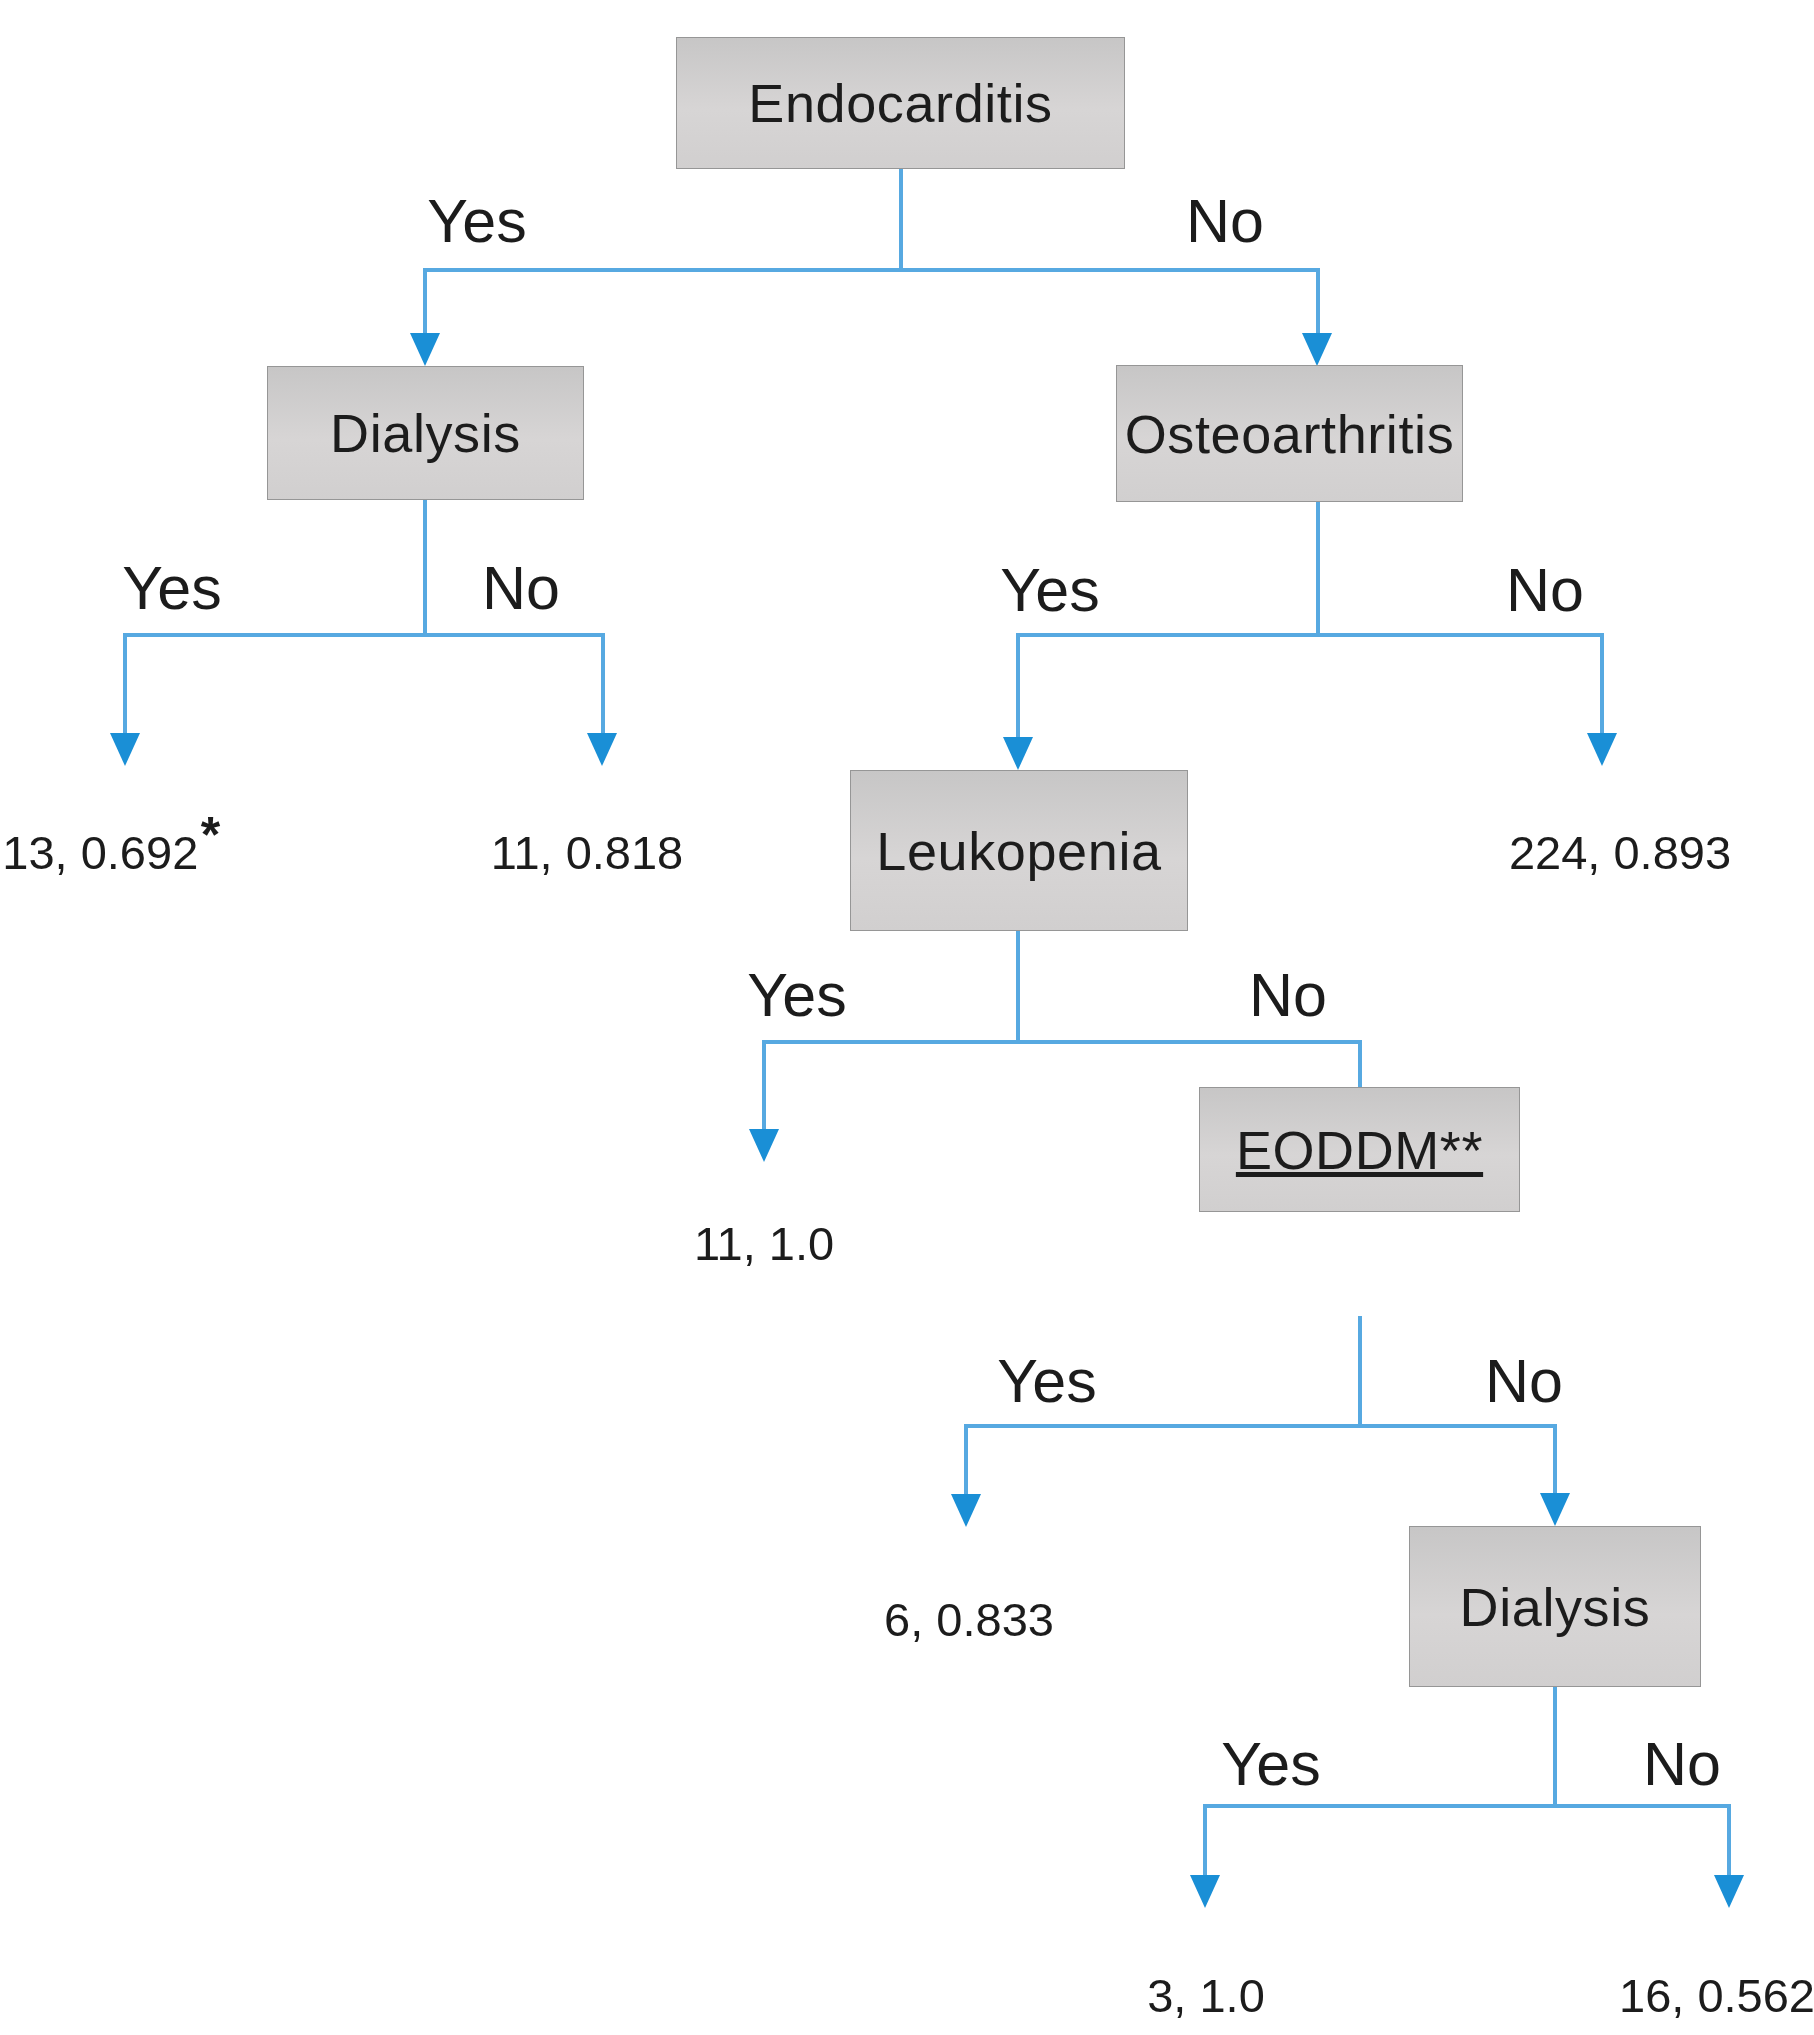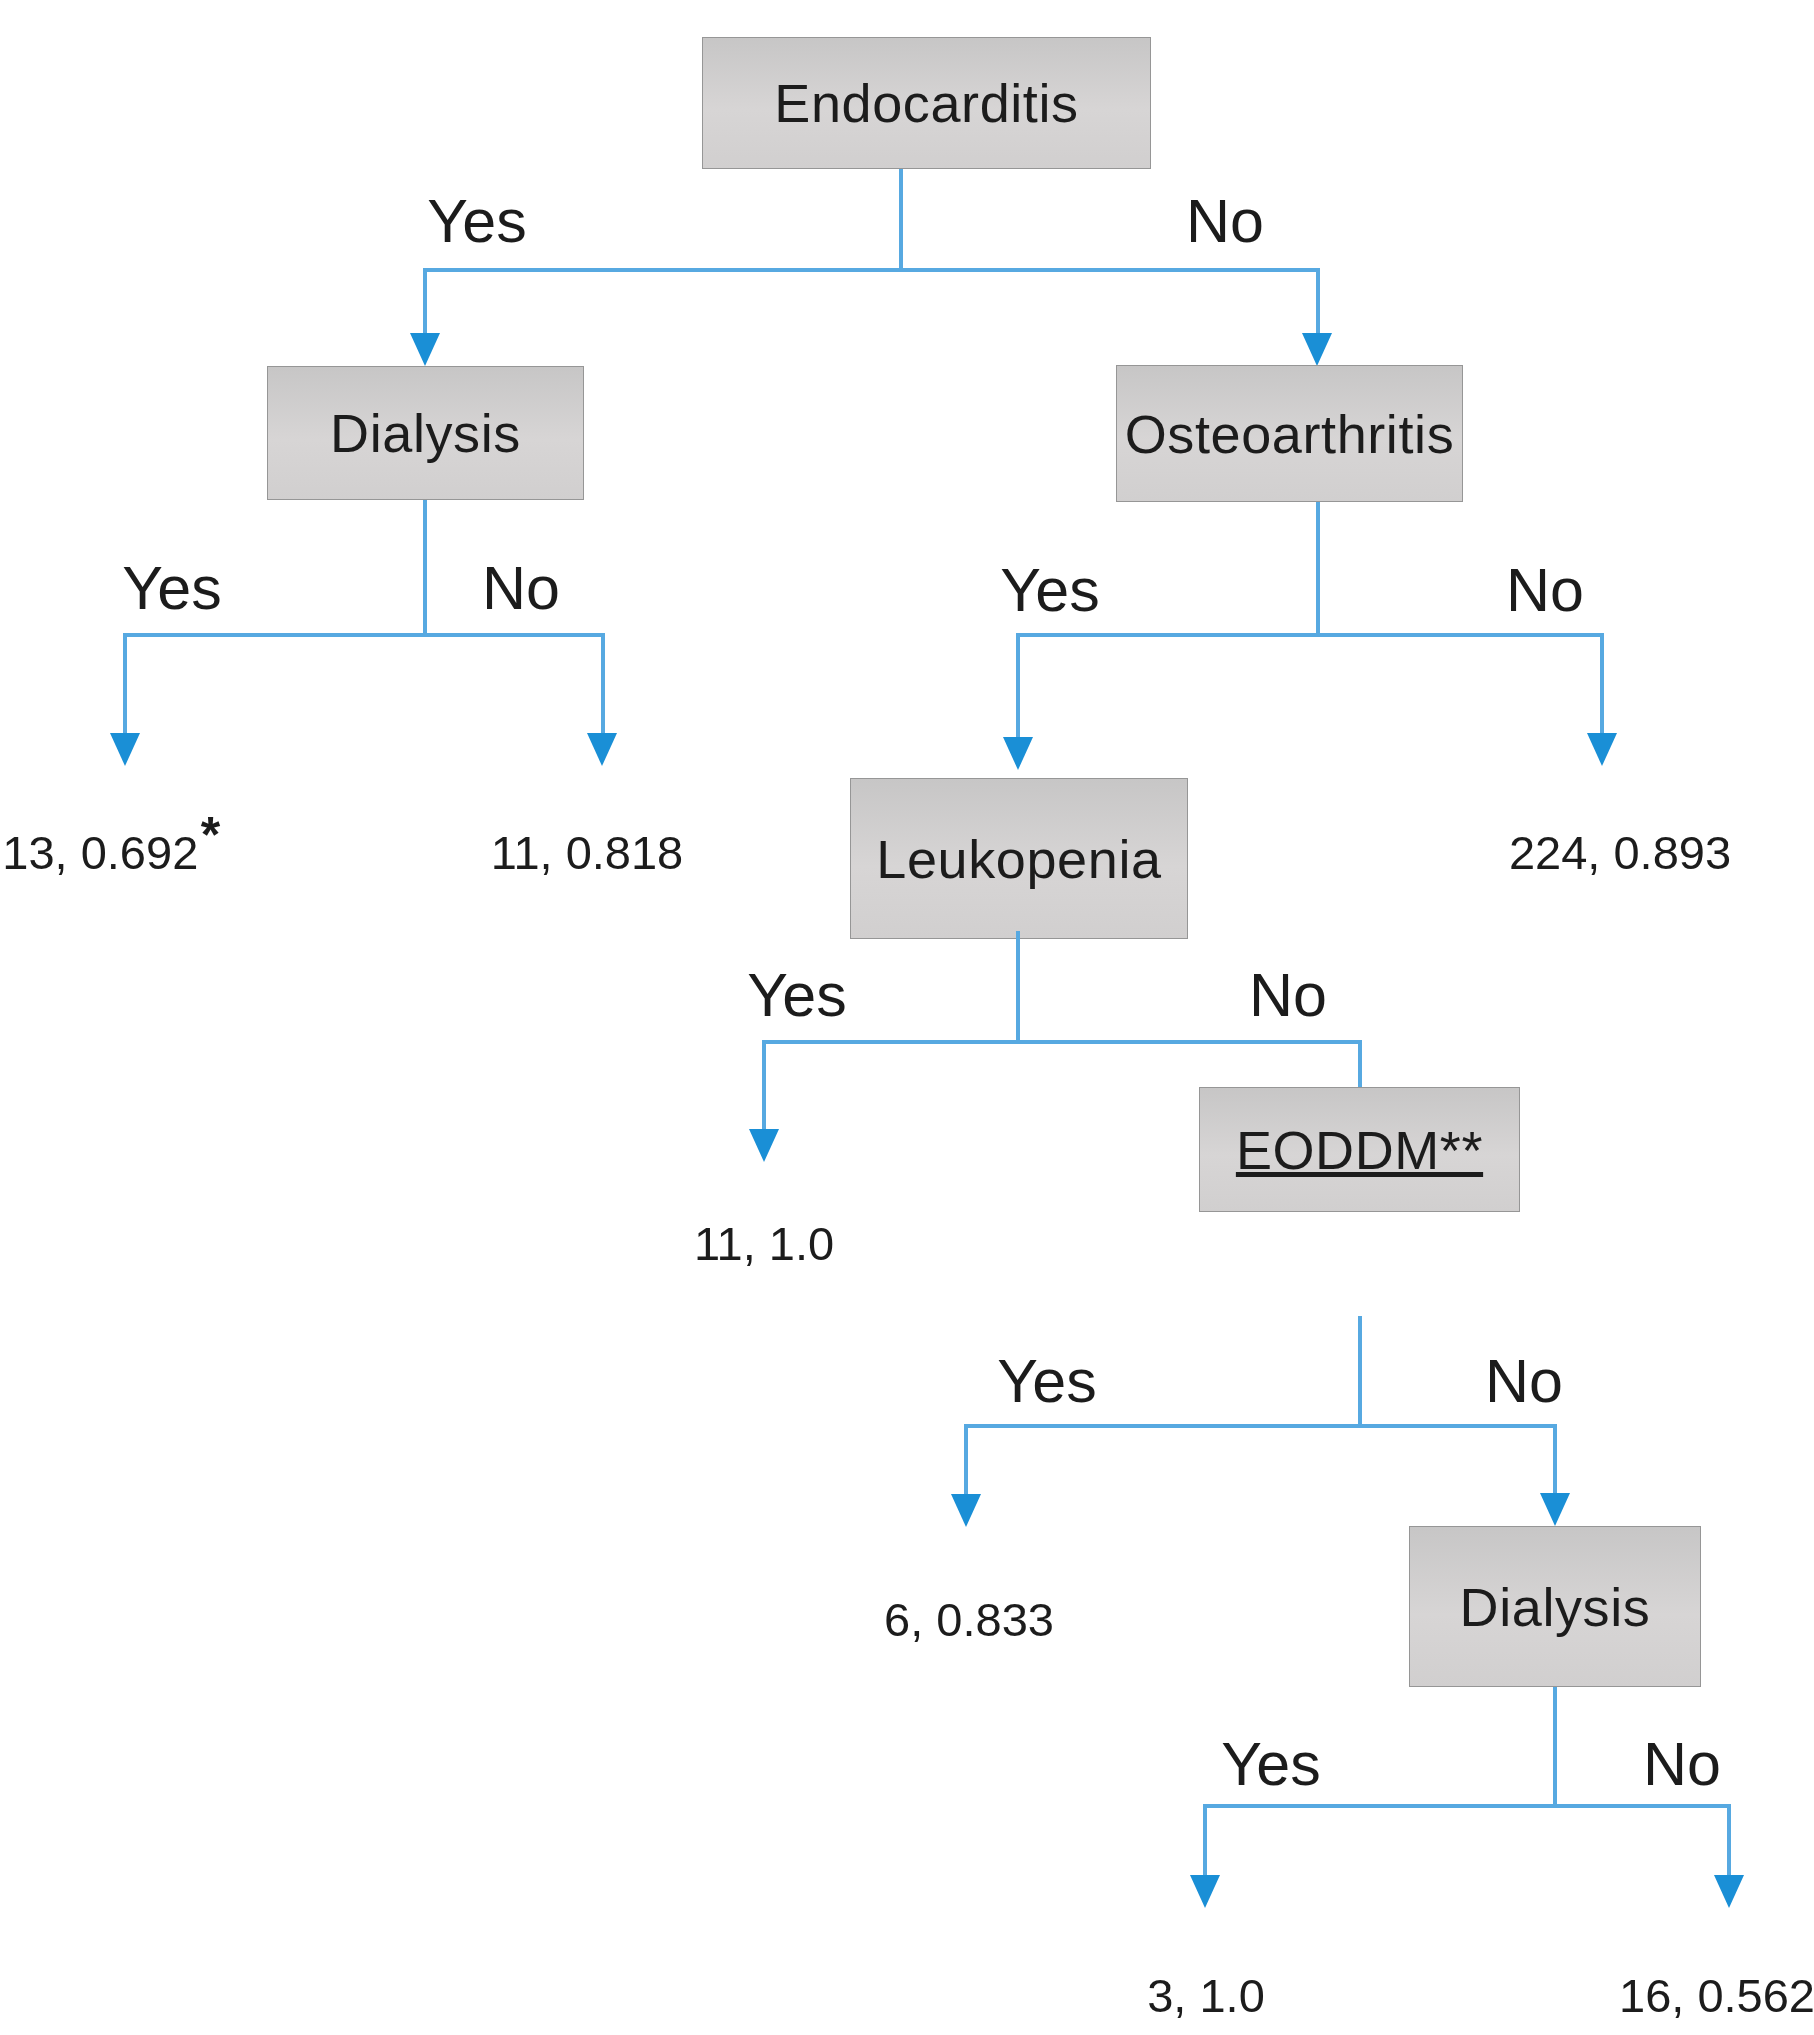--- a/index.html
+++ b/index.html
@@ -64,21 +64,21 @@
     position: relative;
     top: -16.7px;
     left: 2.4px;
   }
 </style>
 </head>
 <body>
 
 <div id="canvas">
 
-  <div class="box" style="left:676px; top:37px; width:449px; height:132px;margin-left:26px;">
+  <div class="box" style="left:676px; top:37px; width:449px; height:132px;">
     <span>Endocarditis</span>
   </div>
 
   <div class="vline" style="left:899px; top:169px; height:101px;"></div>
   <div class="hline" style="left:423px; top:268px; width:896px;"></div>
 
   <div class="blabel" style="left:477px; top:221px;">Yes</div>
   <div class="blabel" style="left:1225px; top:221px;">No</div>
 
   <div class="vline" style="left:423px; top:268px; height:70px;"></div>
@@ -117,21 +117,21 @@
   <div class="blabel" style="left:1545px; top:590px;">No</div>
 
   <div class="vline" style="left:1016px; top:633px; height:106px;"></div>
   <div class="arrow" style="left:1003px; top:737px;"></div>
 
   <div class="vline" style="left:1600px; top:633px; height:104px;"></div>
   <div class="arrow" style="left:1587px; top:733px;"></div>
 
   <div class="leaf" style="left:1620px; top:852px;">224, 0.893</div>
 
-  <div class="box" style="left:850px; top:770px; width:338px; height:161px;margin-top:8px;">
+  <div class="box" style="left:850px; top:770px; width:338px; height:161px;">
     <span>Leukopenia</span>
   </div>
 
   <div class="vline" style="left:1016px; top:931px; height:109px;"></div>
   <div class="hline" style="left:762px; top:1040px; width:599px;"></div>
 
   <div class="blabel" style="left:797px; top:995px;">Yes</div>
   <div class="blabel" style="left:1288px; top:995px;">No</div>
 
   <div class="vline" style="left:762px; top:1040px; height:93px;"></div>

